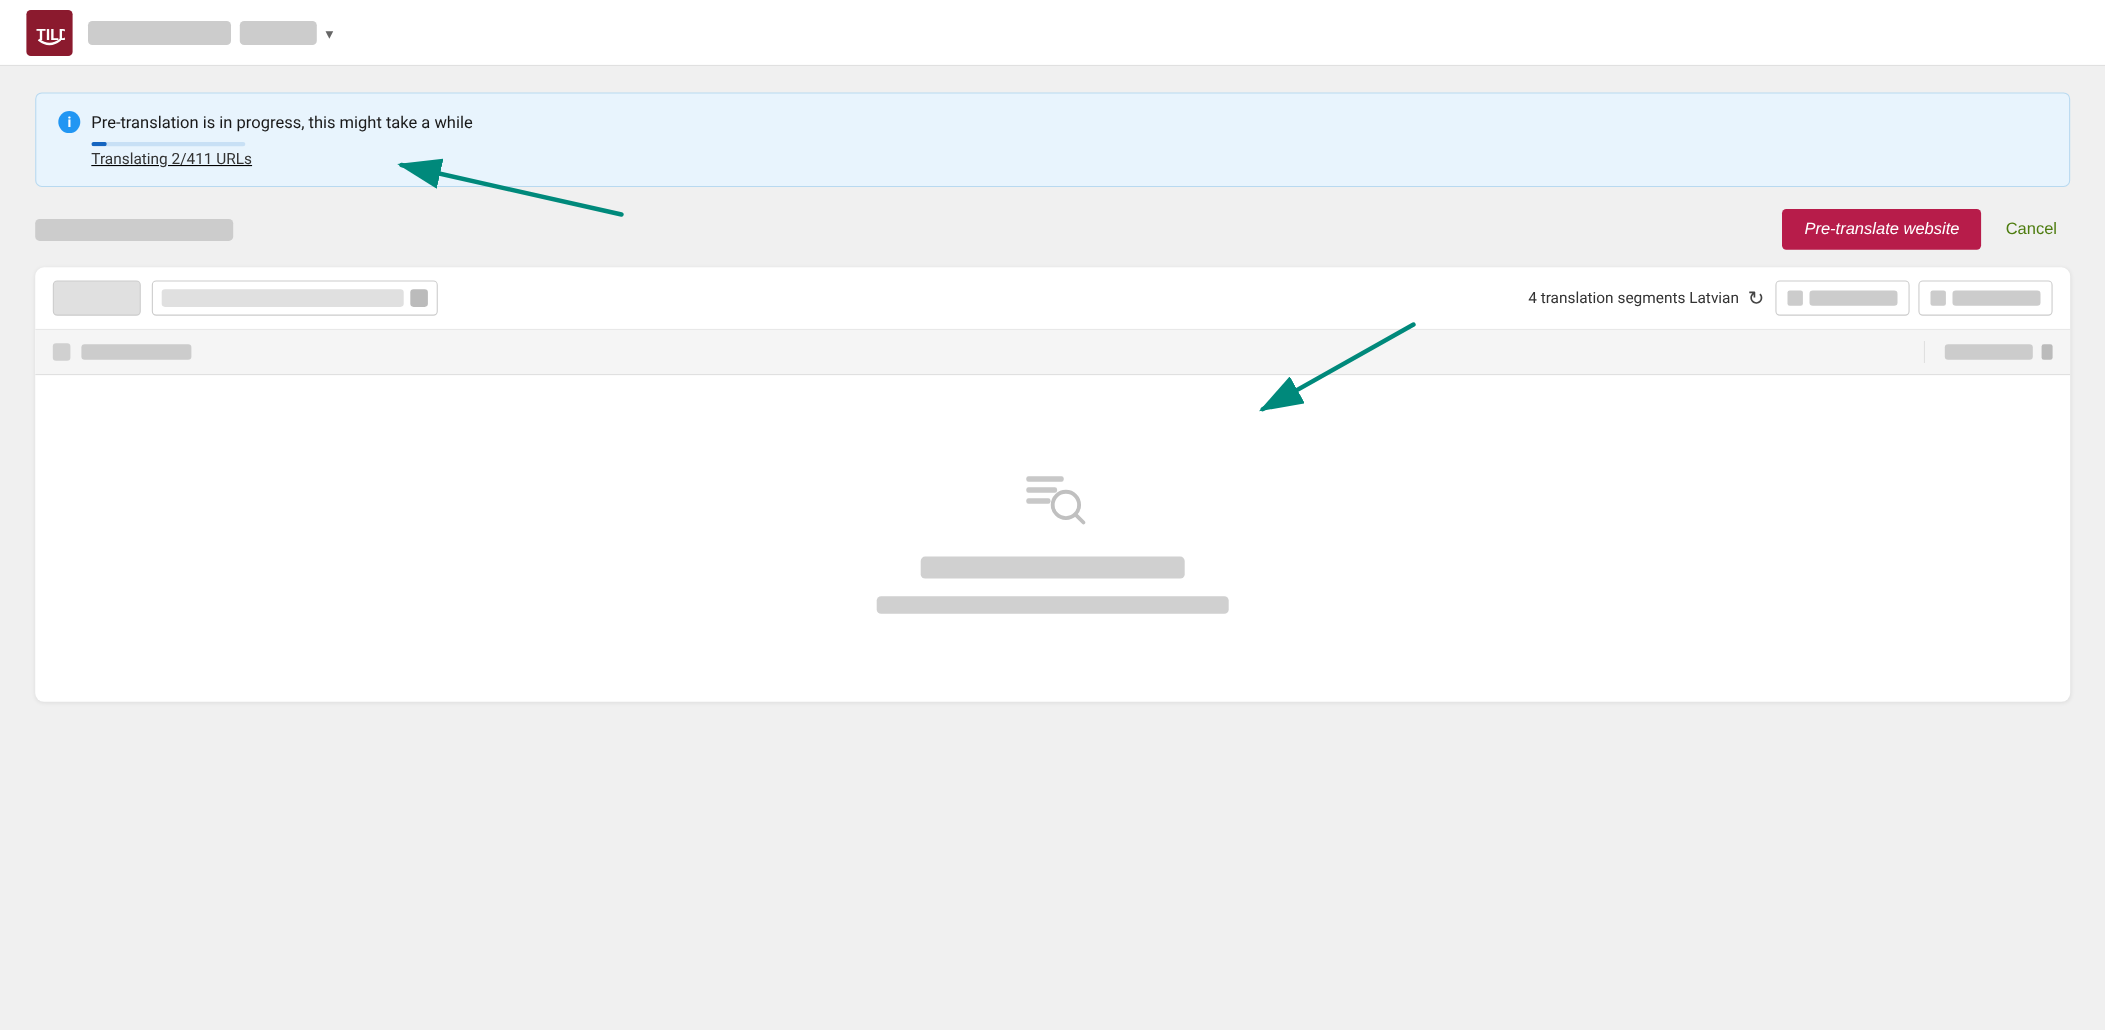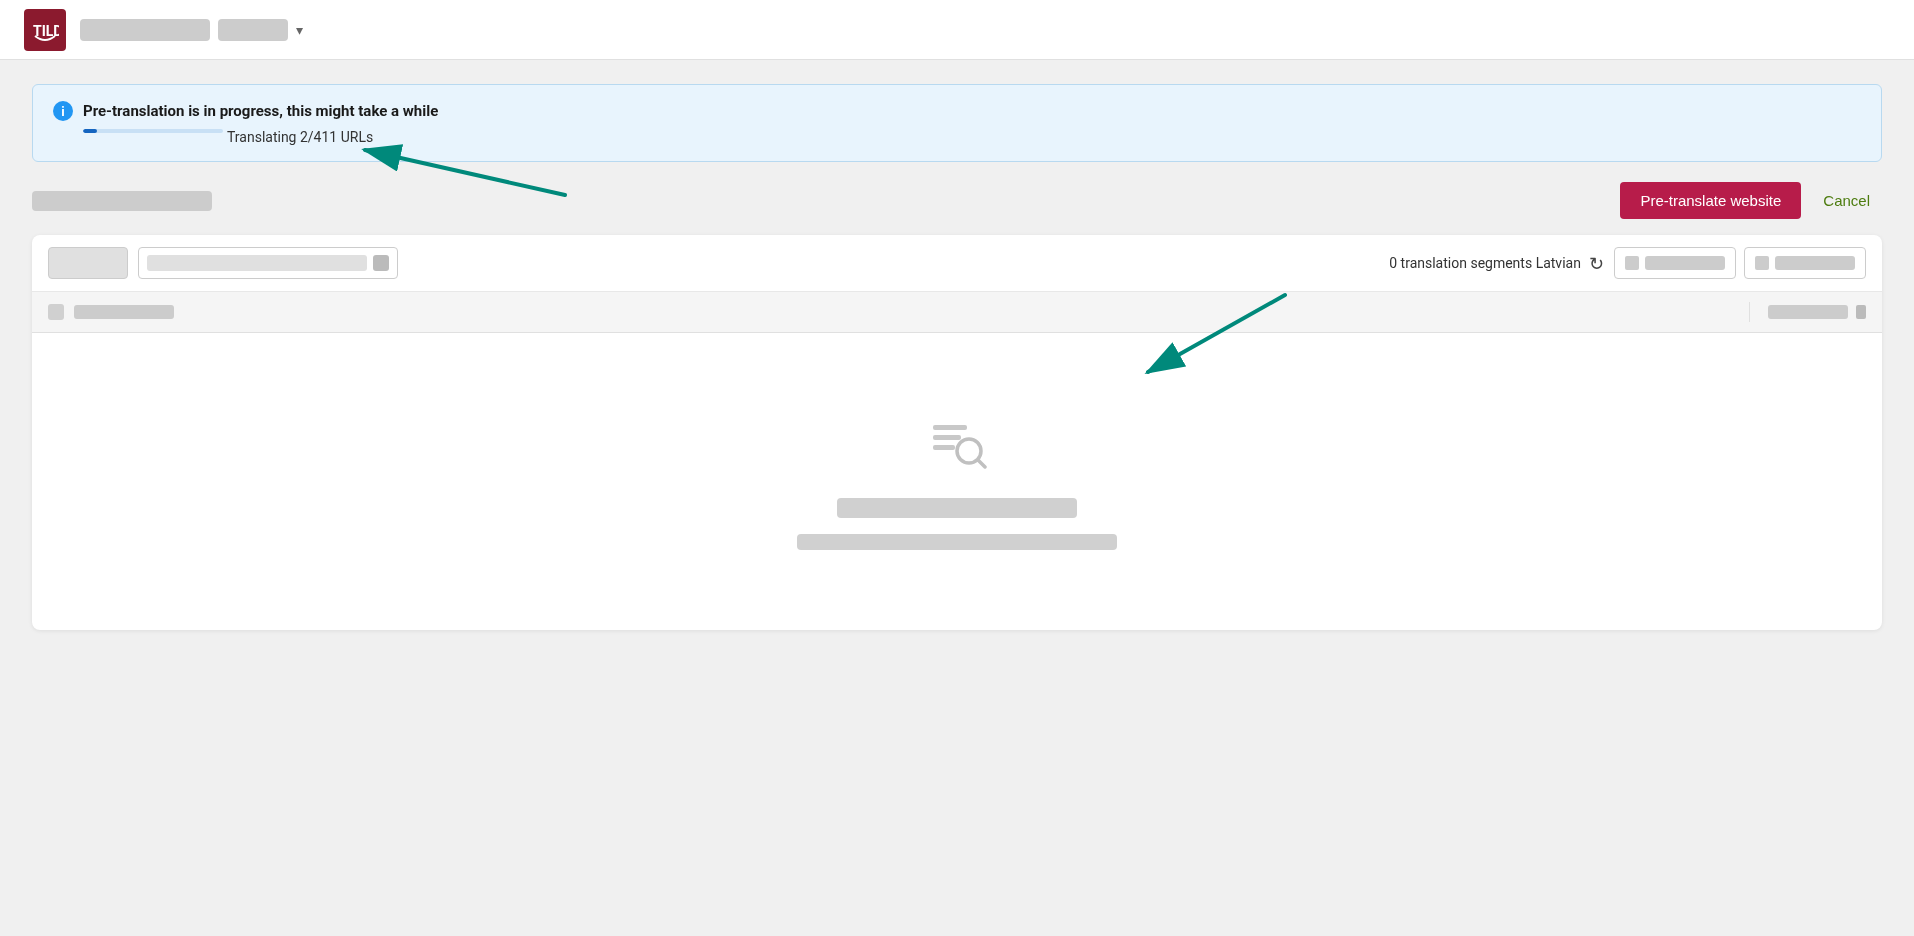--- a/index.html
+++ b/index.html
@@ -96,27 +96,28 @@
       flex-shrink: 0;
     }
     .info-icon span {
       color: white;
       font-size: 13px;
       font-weight: bold;
     }
     .notification-title {
       font-size: 15px;
       color: #1a1a1a;
-      font-weight: 700;
+      font-weight: 400;
     }
     .notification-progress {
       display: flex;
-      flex-direction: row;
+      flex-direction: column;
       gap: 4px;
       padding-left: 30px;
+      text-decoration: underline;
     }
     .progress-bar-container {
       width: 140px;
       height: 4px;
       background: #c8e0f5;
       border-radius: 2px;
       overflow: hidden;
     }
     .progress-bar-fill {
       height: 100%;
@@ -154,20 +155,21 @@
     }
     .btn-pretranslate {
       background: #b71c4a;
       color: white;
       border: none;
       border-radius: 4px;
       padding: 10px 20px;
       font-size: 15px;
       font-weight: 500;
       cursor: pointer;
+      font-style: italic;
     }
     .btn-cancel {
       background: none;
       border: none;
       color: #4d7c0f;
       font-size: 15px;
       cursor: pointer;
       padding: 10px 12px;
     }
 
@@ -436,21 +438,21 @@
     <div class="editor-panel">
 
       <div class="editor-toolbar">
         <div class="editor-btn-placeholder ed-ph1"></div>
         <div class="editor-search-box">
           <div class="search-ph"></div>
           <div class="search-clear"></div>
         </div>
 
         <div class="segments-info">
-          <span>0 translation segments Latvian</span>
+          <span>4 translation segments Latvian</span>
           <span class="refresh-icon">↻</span>
         </div>
 
         <div class="editor-right-btns">
           <div class="editor-filter-btn">
             <div class="efb-icon"></div>
             <div class="efb-ph"></div>
           </div>
           <div class="editor-filter-btn">
             <div class="efb-icon"></div>

